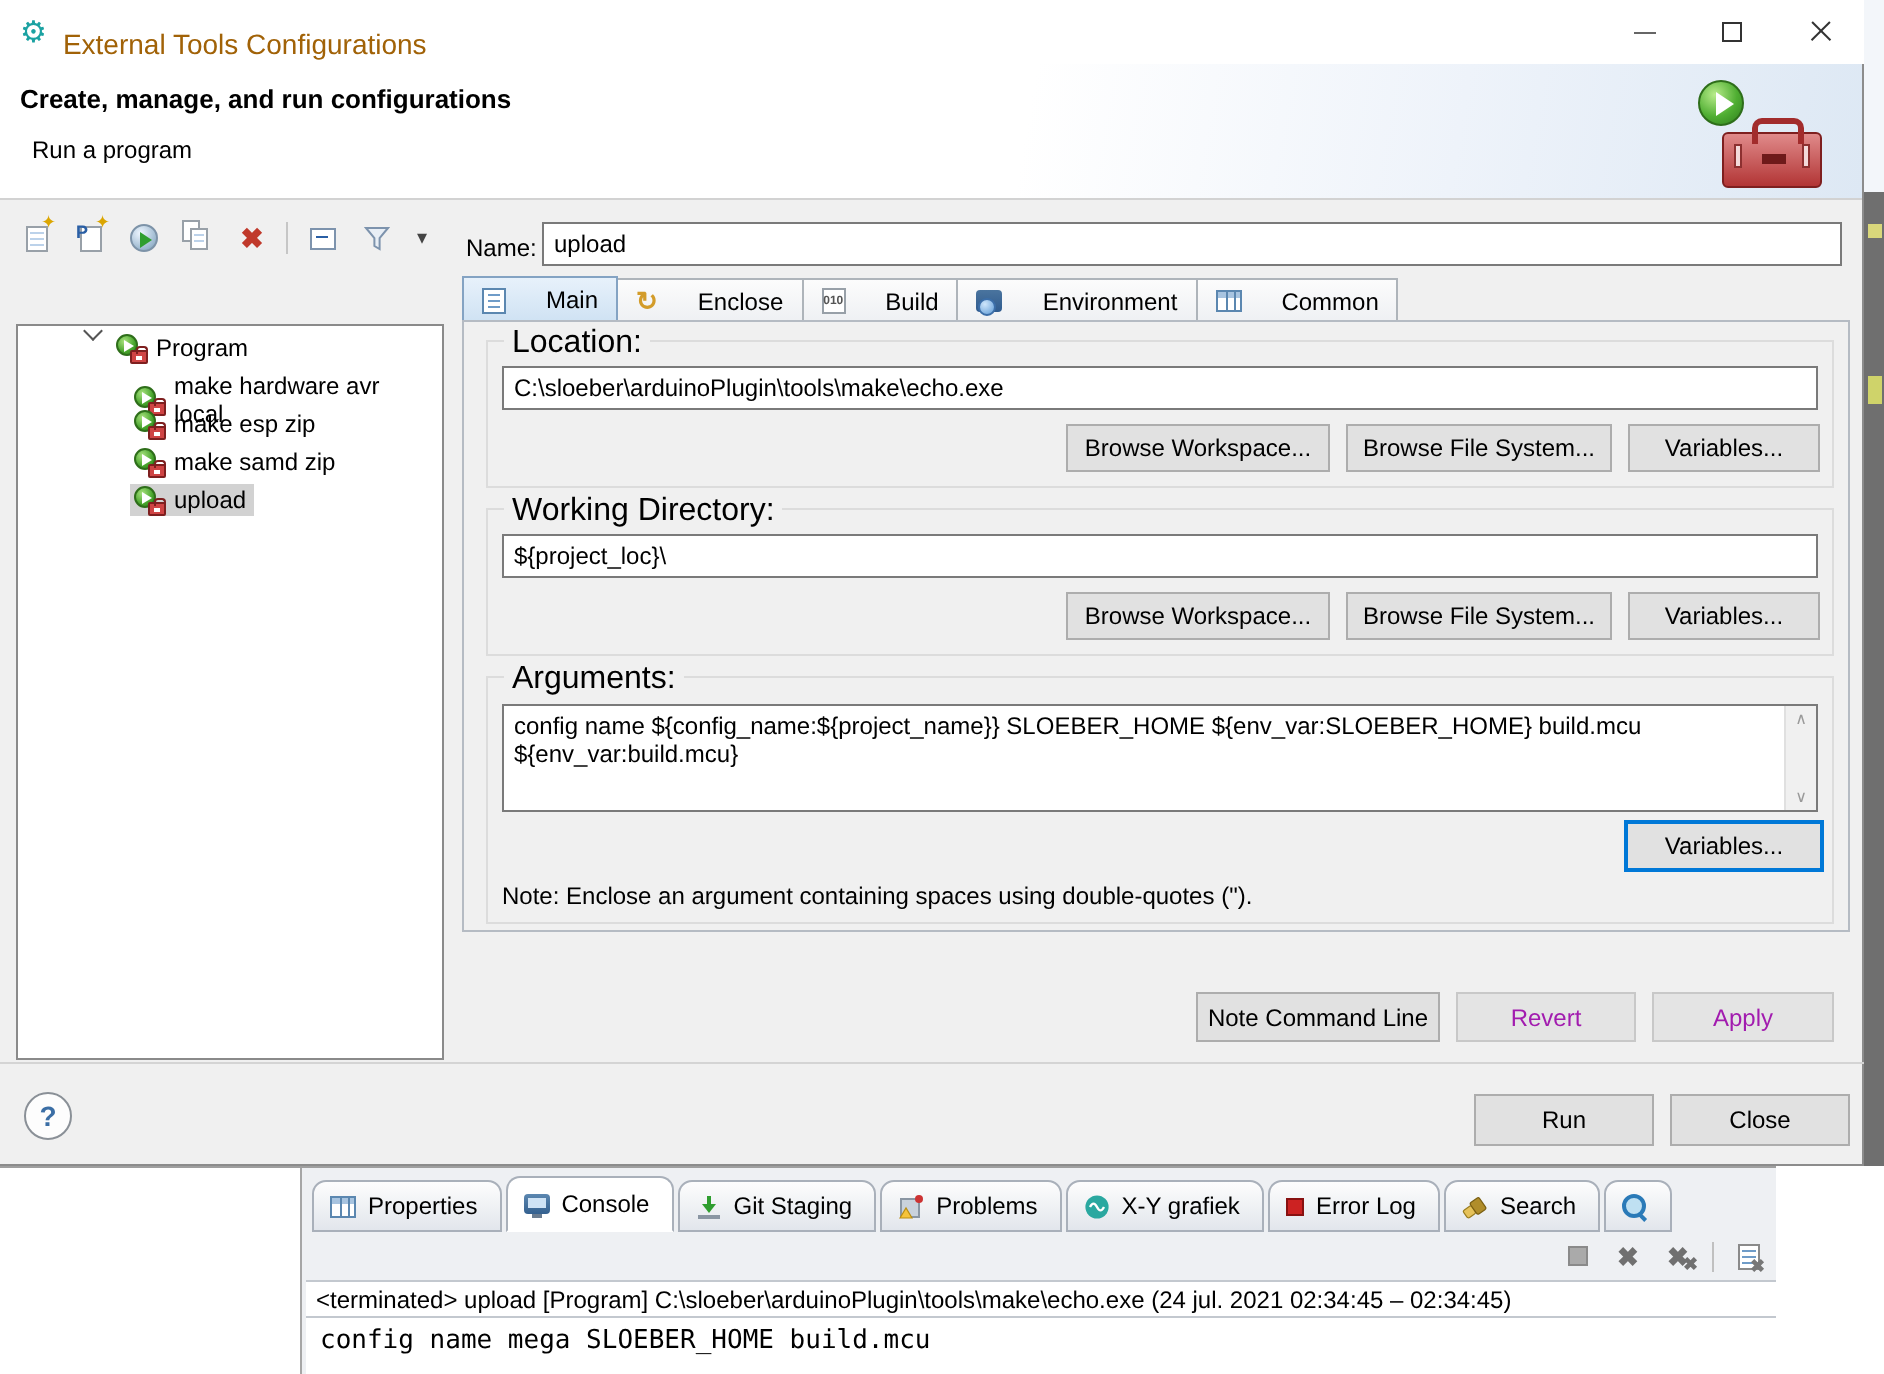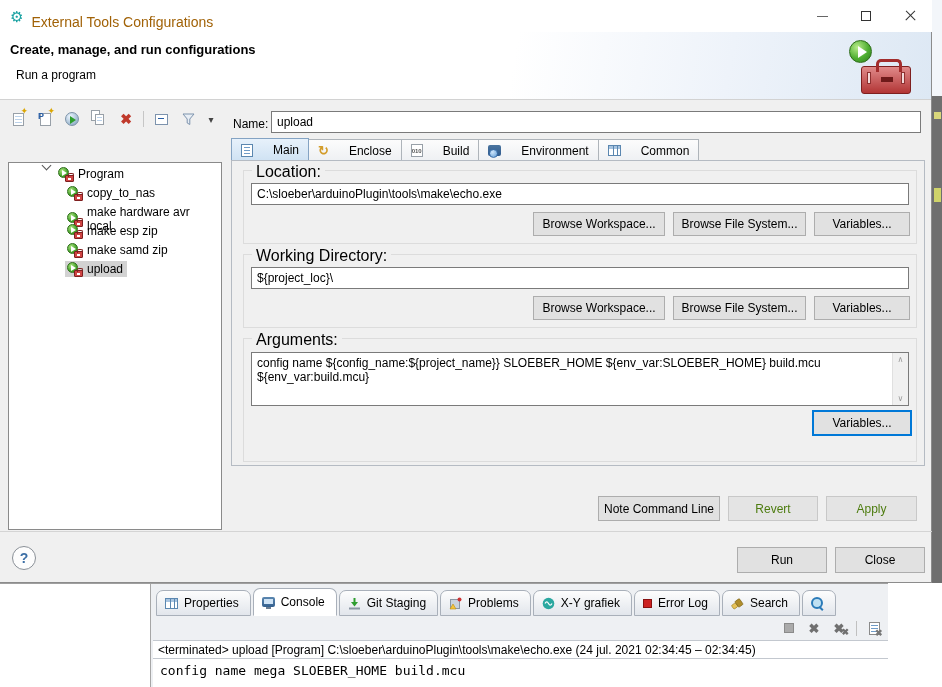--- a/index.html
+++ b/index.html
@@ -99,21 +99,21 @@
   .icon-env:after { content:''; position:absolute; left:1px; bottom:-2px; width:7px; height:7px; border-radius:50%;
       background:radial-gradient(circle at 35% 30%, #cfe6fb, #5f9bd6); border:1px solid #3c6ea8; }
   .icon-table { width:13px; height:11px; background:#fff; border:1px solid #5b87b0; position:relative; }
   .icon-table:before { content:''; position:absolute; left:0; top:0; right:0; height:3px; background:#a8c4e0; }
   .icon-table:after { content:''; position:absolute; left:4px; top:0; bottom:0; width:1px; background:#5b87b0; box-shadow:4px 0 #5b87b0; }
 
   .tabbody { position:absolute; left:231px; top:160px; width:694px; height:306px; border:1px solid #b5bbc3; background:#f0f0f0; }
   .group { position:absolute; border:1px solid #dcdcdc; }
   .group-label { position:absolute; top:-8px; left:8px; background:#f0f0f0; padding:0 4px; font-size:16px; }
   .btn { position:absolute; height:24px; background:#e1e1e1; border:1px solid #adadad; font-family:inherit; font-size:12px; text-align:center; }
-  .btn.disabled { color:#4d7c0f; background:#e4e4e4; border-color:#c8c8c8; }
+  .btn.disabled { color:#a21caf; background:#e4e4e4; border-color:#c8c8c8; }
   .btn.focused { border:2px solid #0078d7; }
   .argarea { position:absolute; left:251px; top:352px; width:658px; height:54px; border:1px solid #7a7a7a; background:#fff; }
   .argarea textarea { position:absolute; left:0; top:0; width:640px; height:52px; border:none; resize:none;
       font-family:inherit; font-size:12px; padding:3px 5px; overflow:hidden; background:#fff; }
   .argscroll { position:absolute; right:0; top:0; width:16px; height:52px; background:#f0f0f0; border-left:1px solid #e0e0e0;
       display:flex; flex-direction:column; justify-content:space-between; align-items:center; font-size:8px; color:#9a9a9a; padding:2px 0; }
   .note { position:absolute; left:251px; top:441px; font-size:12px; }
   .hsep { position:absolute; left:0; top:531px; width:932px; height:1px; background:#d4d4d4; }
 
   
@@ -237,30 +237,20 @@
         <span>Program</span>
         </span>
     </div>
     <div class="trow">
         <span class="tind"></span>
       <span class="sel">
           <span class="runicon">
             <span class="ball"></span>
             <span class="box"></span>
           </span>
-        <span>copy_to_nas</span>
-        </span>
-    </div>
-    <div class="trow">
-        <span class="tind"></span>
-      <span class="sel">
-          <span class="runicon">
-            <span class="ball"></span>
-            <span class="box"></span>
-          </span>
         <span>make hardware avr local</span>
         </span>
     </div>
     <div class="trow">
         <span class="tind"></span>
       <span class="sel">
           <span class="runicon">
             <span class="ball"></span>
             <span class="box"></span>
           </span>
@@ -338,20 +328,21 @@
     <span class="group-label">Arguments:</span>
   </div>
   <div class="argarea">
     <textarea spellcheck="false" style="">config name ${config_name:${project_name}} SLOEBER_HOME ${env_var:SLOEBER_HOME} build.mcu ${env_var:build.mcu}</textarea>
     <div class="argscroll">
       <span>∧</span>
       <span>∨</span>
     </div>
   </div>
   <button class="btn focused" style="left:812px; top:410px; width:100px; height:26px;">Variables...</button>
+  <div class="note">Note: Enclose an argument containing spaces using double-quotes (").</div>
 
   <button class="btn" style="left:598px; top:496px; width:122px; height:25px;">Note Command Line</button>
   <button class="btn disabled" style="left:728px; top:496px; width:90px; height:25px;">Revert</button>
   <button class="btn disabled" style="left:826px; top:496px; width:91px; height:25px;">Apply</button>
 
   <div class="hsep"></div>
 
   <button class="help-btn">
       <span>?</span>
     </button>

